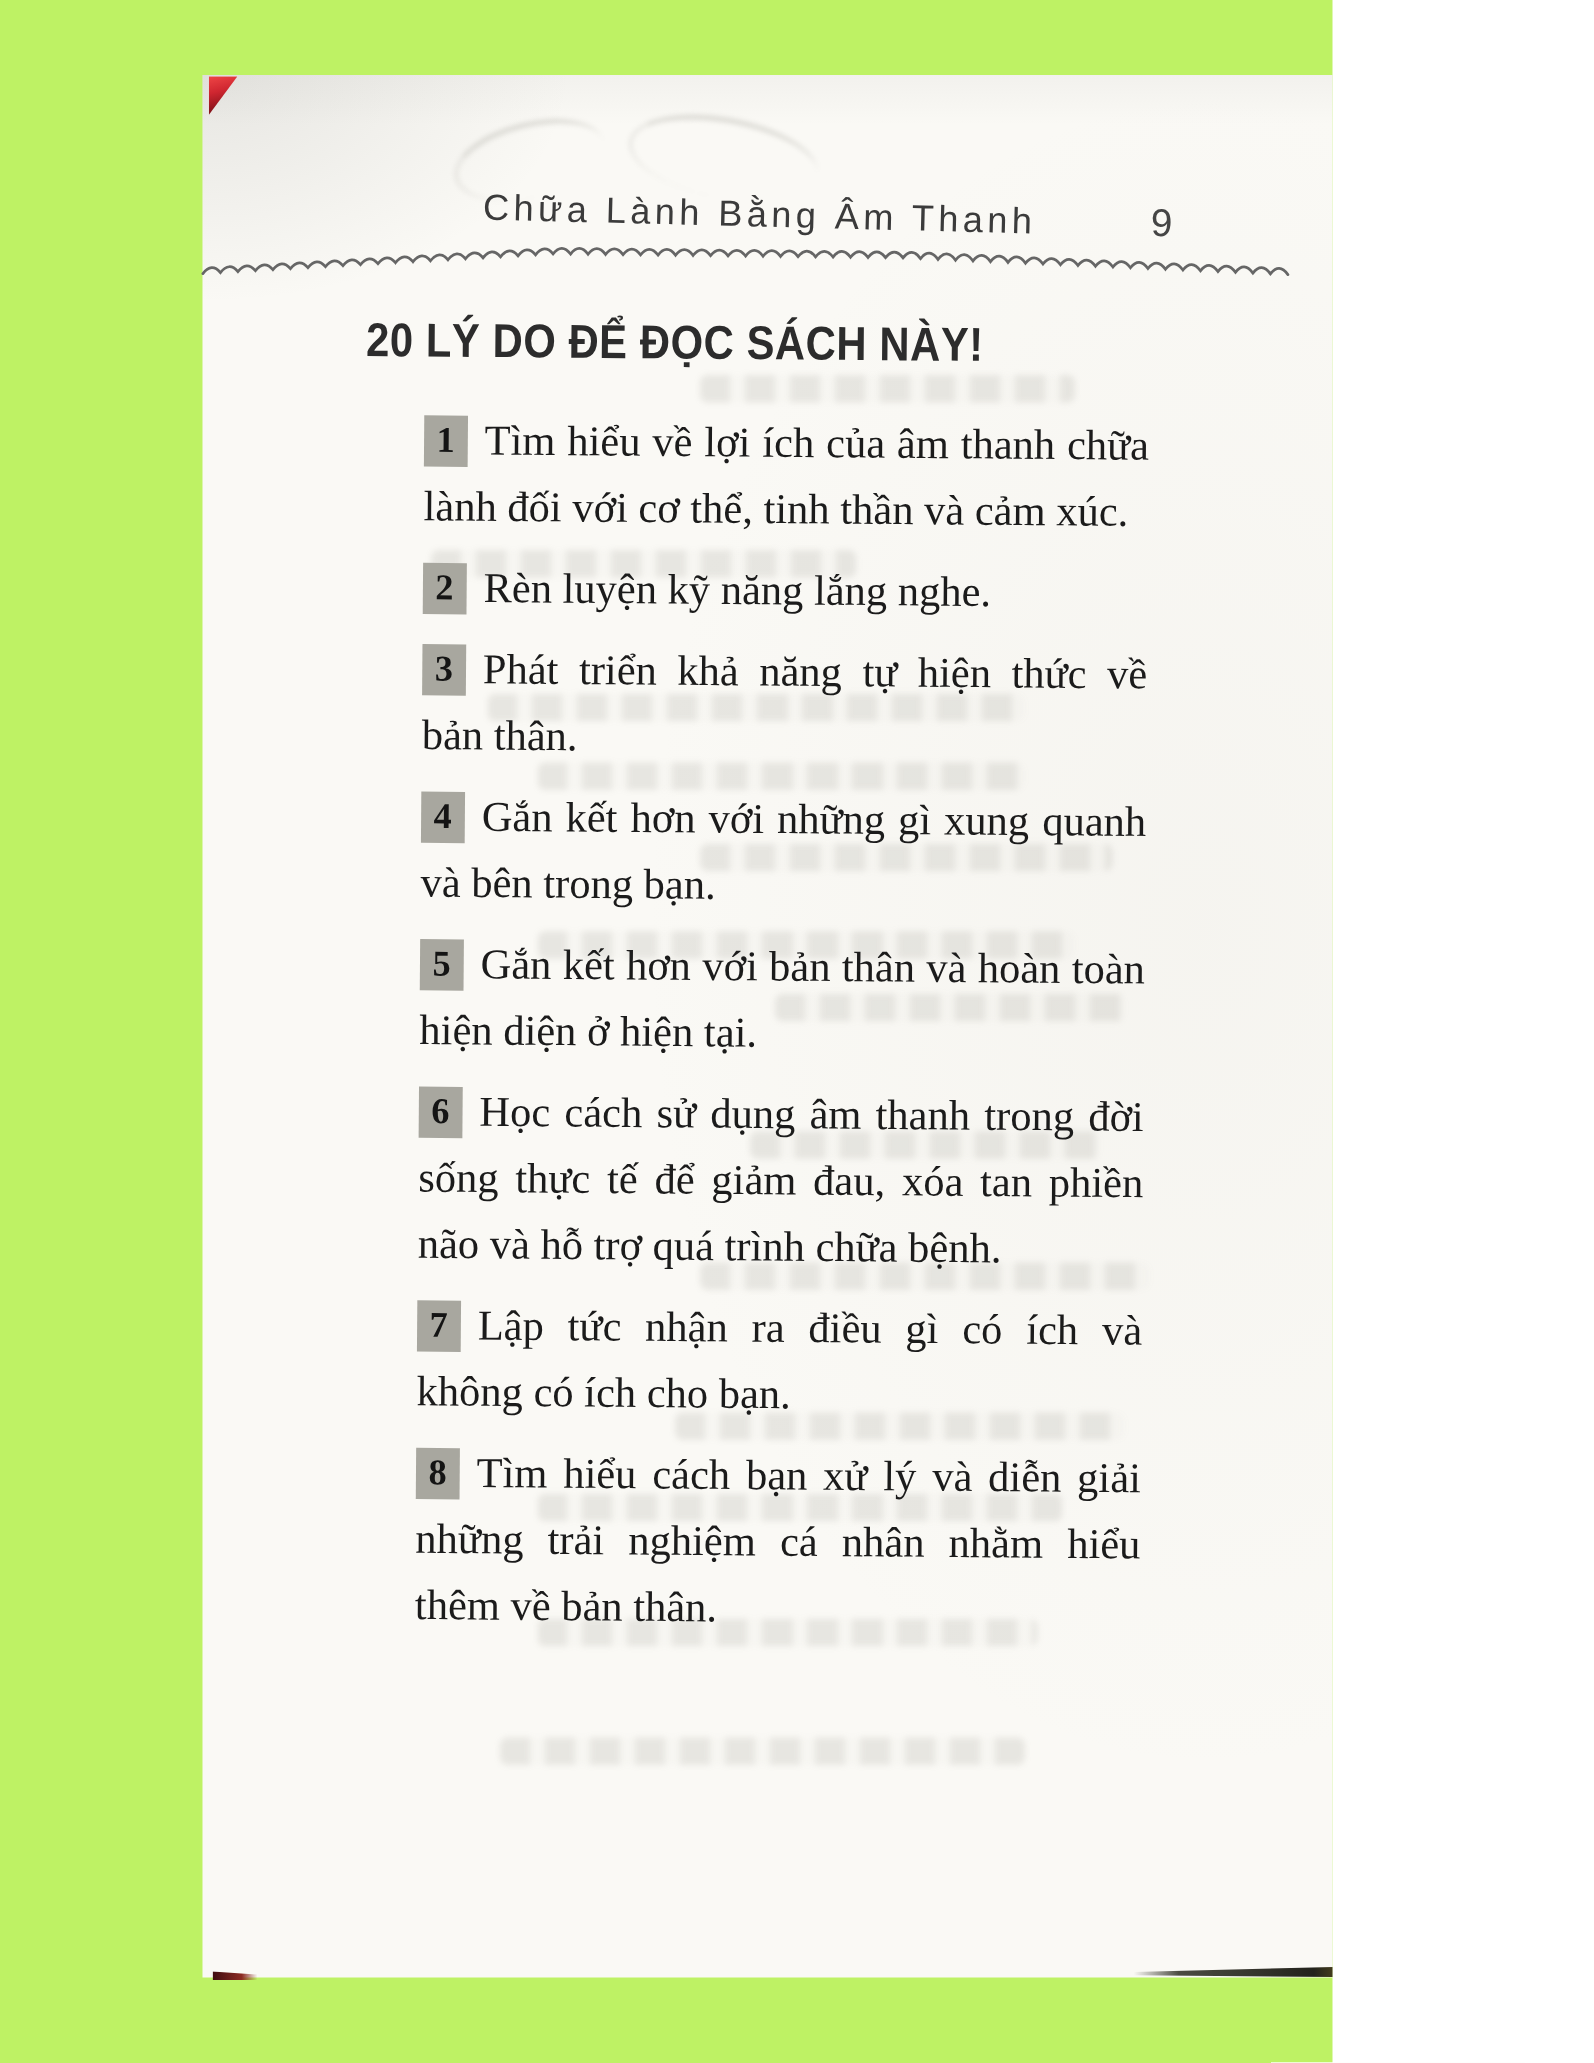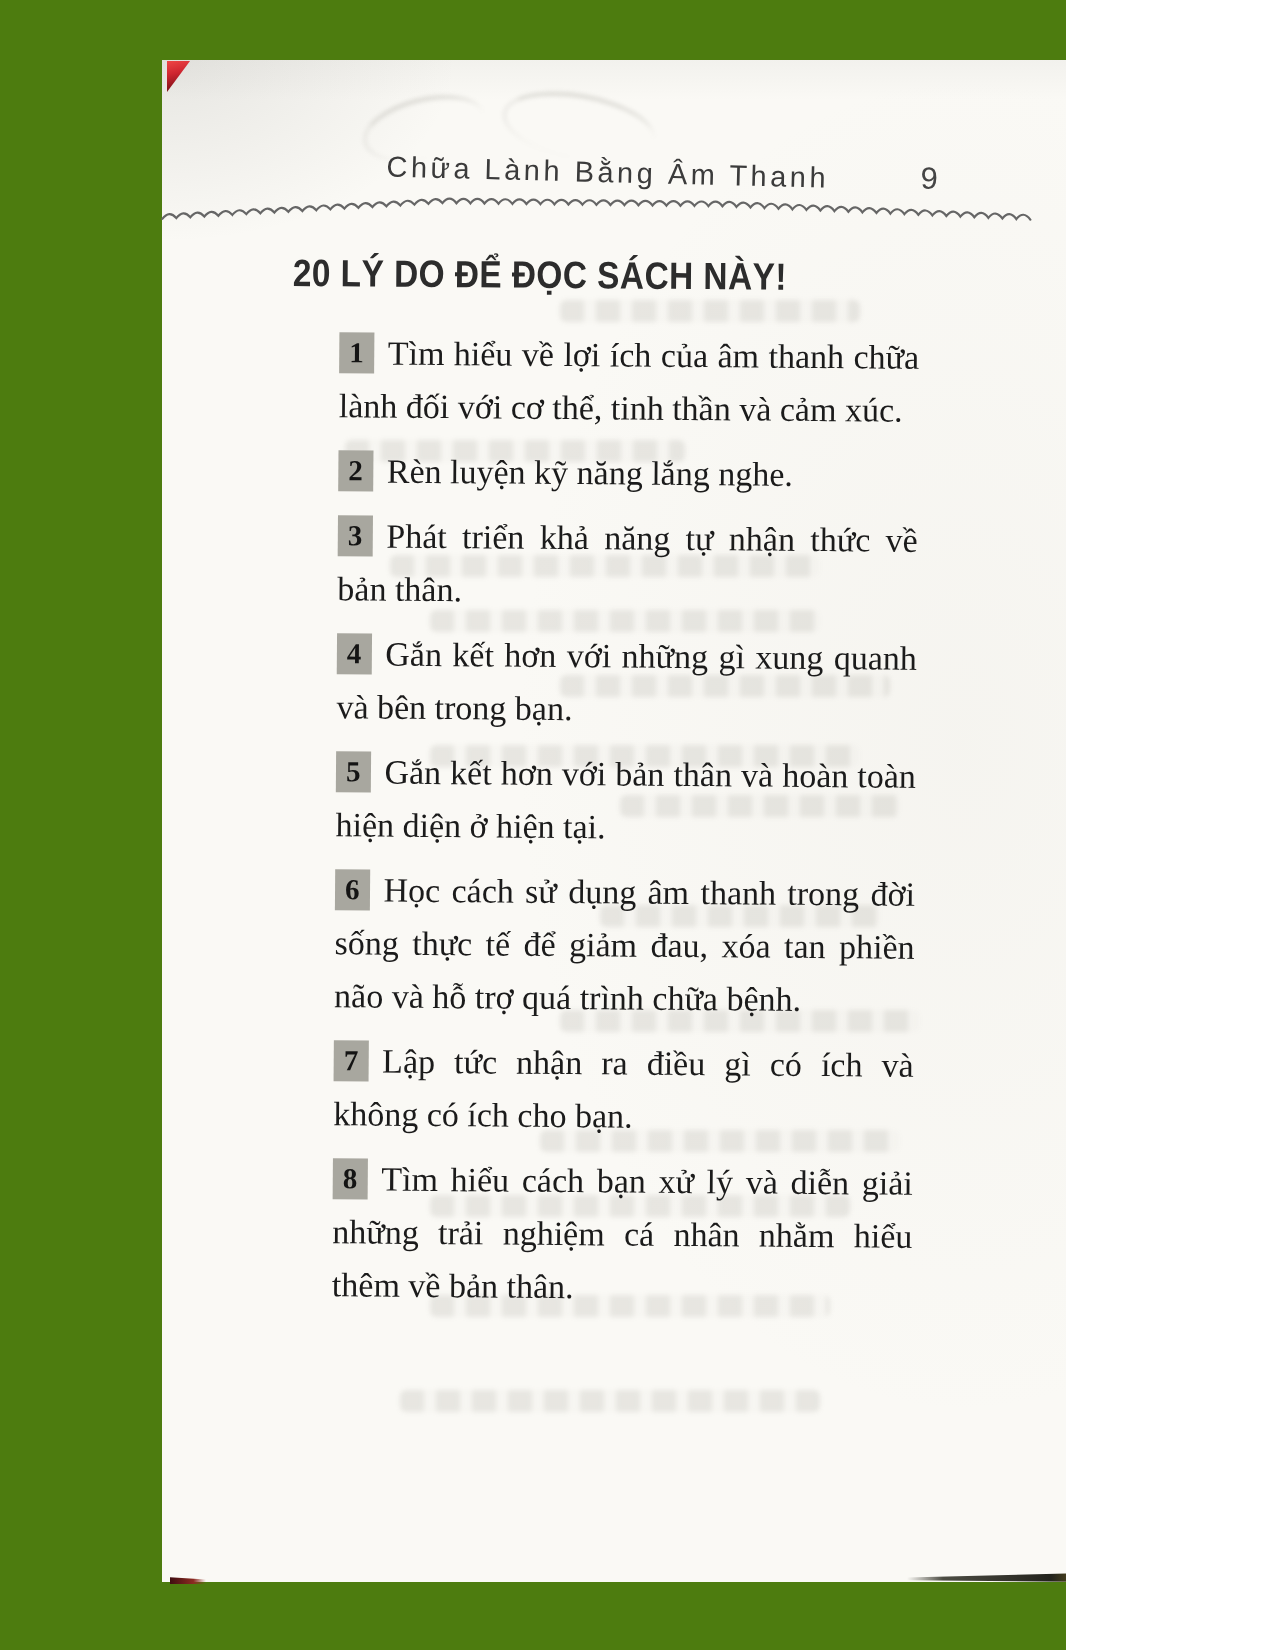--- a/index.html
+++ b/index.html
@@ -1,16 +1,16 @@
 <!DOCTYPE html>
 <html><head>
 <meta charset="utf-8">
 <style>
   html,body{margin:0;padding:0;background:#ffffff;}
-  .canvas{position:relative;width:1066px;height:1650px;background:#4d7c0f;overflow:hidden;
+  .canvas{position:relative;width:1066px;height:1650px;background:#bef264;overflow:hidden;
           font-family:"Liberation Serif", serif;text-decoration:underline;}
   .page{position:absolute;left:162px;top:60px;width:943px;height:1522px;
         background:
           radial-gradient(ellipse 420px 260px at 0% 0%, rgba(130,130,125,0.16), rgba(130,130,125,0) 70%),
           linear-gradient(180deg, rgba(150,150,145,0.08), rgba(150,150,145,0) 40px),
           radial-gradient(ellipse 600px 900px at 85% 45%, rgba(205,202,192,0.10), rgba(205,202,192,0) 75%),
           #faf9f5;}
   .red-corner{position:absolute;left:5px;top:1px;width:23px;height:31px;
         clip-path:polygon(0 0,100% 0,0 100%);
         background:linear-gradient(165deg,#ef4646 0%,#cf2630 38%,#8c141c 75%,#5e0d12 100%);}
@@ -74,21 +74,21 @@
 
       <svg class="wave-svg" width="880" height="44" viewBox="0 0 880 44">
         <path id="wave-path" fill="none" stroke="#666666" stroke-width="2.2" stroke-linecap="round" d="M2,32 q7,-9 14,-0.9 q7,-9 14,-0.9 q7,-9 14,-0.9 q7,-9 14,-0.9 q7,-9 14,-0.9 q7,-9 14,-0.9 q7,-9 14,-0.9 q7,-9 14,-0.9 q7,-9 14,-0.9 q7,-9 14,-0.9 q7,-9 14,-0.9 q7,-9 14,-0.9 q7,-9 14,-0.9 q7,-9 14,-0.9 q7,-9 14,-0.9 q7,-9 14,-0.9 q7,-9 14,-0.9 q7,-9 14,-0.9 q7,-9 14,-0.9 q7,-9 14,-0.9 q7,-9 14,0.05 q7,-9 14,0.05 q7,-9 14,0.05 q7,-9 14,0.05 q7,-9 14,0.05 q7,-9 14,0.05 q7,-9 14,0.05 q7,-9 14,0.05 q7,-9 14,0.05 q7,-9 14,0.05 q7,-9 14,0.05 q7,-9 14,0.05 q7,-9 14,0.05 q7,-9 14,0.05 q7,-9 14,0.05 q7,-9 14,0.05 q7,-9 14,0.05 q7,-9 14,0.05 q7,-9 14,0.05 q7,-9 14,0.05 q7,-9 14,0.5 q7,-9 14,0.5 q7,-9 14,0.5 q7,-9 14,0.5 q7,-9 14,0.5 q7,-9 14,0.5 q7,-9 14,0.5 q7,-9 14,0.5 q7,-9 14,0.5 q7,-9 14,0.5 q7,-9 14,0.5 q7,-9 14,0.5 q7,-9 14,0.5 q7,-9 14,0.5 q7,-9 14,0.5 q7,-9 14,0.5 q7,-9 14,0.5 q7,-9 14,0.5 q7,-9 14,0.5 q7,-9 14,0.5 q7,-9 14,0.5 q7,-9 14,0.5"></path>
       </svg>
 
       <div class="heading">20 LÝ DO ĐỂ ĐỌC SÁCH NÀY!</div>
 
       <div class="list">
         <p class="item"><span class="badge">1</span><span>Tìm hiểu về lợi ích của âm thanh chữa lành đối với cơ thể, tinh thần và cảm xúc.</span></p>
         <p class="item"><span class="badge">2</span><span>Rèn luyện kỹ năng lắng nghe.</span></p>
-        <p class="item"><span class="badge">3</span><span>Phát triển khả năng tự nhận thức về bản thân.</span></p>
+        <p class="item"><span class="badge">3</span><span>Phát triển khả năng tự hiện thức về bản thân.</span></p>
         <p class="item"><span class="badge">4</span><span>Gắn kết hơn với những gì xung quanh và bên trong bạn.</span></p>
         <p class="item"><span class="badge">5</span><span>Gắn kết hơn với bản thân và hoàn toàn hiện diện ở hiện tại.</span></p>
         <p class="item"><span class="badge">6</span><span>Học cách sử dụng âm thanh trong đời sống thực tế để giảm đau, xóa tan phiền não và hỗ trợ quá trình chữa bệnh.</span></p>
         <p class="item"><span class="badge">7</span><span>Lập tức nhận ra điều gì có ích và không có ích cho bạn.</span></p>
         <p class="item"><span class="badge">8</span><span>Tìm hiểu cách bạn xử lý và diễn giải những trải nghiệm cá nhân nhằm hiểu thêm về bản thân.</span></p>
       </div>
     </div>
 
     <div class="edge-dark"></div>
     <div class="edge-maroon"></div>

